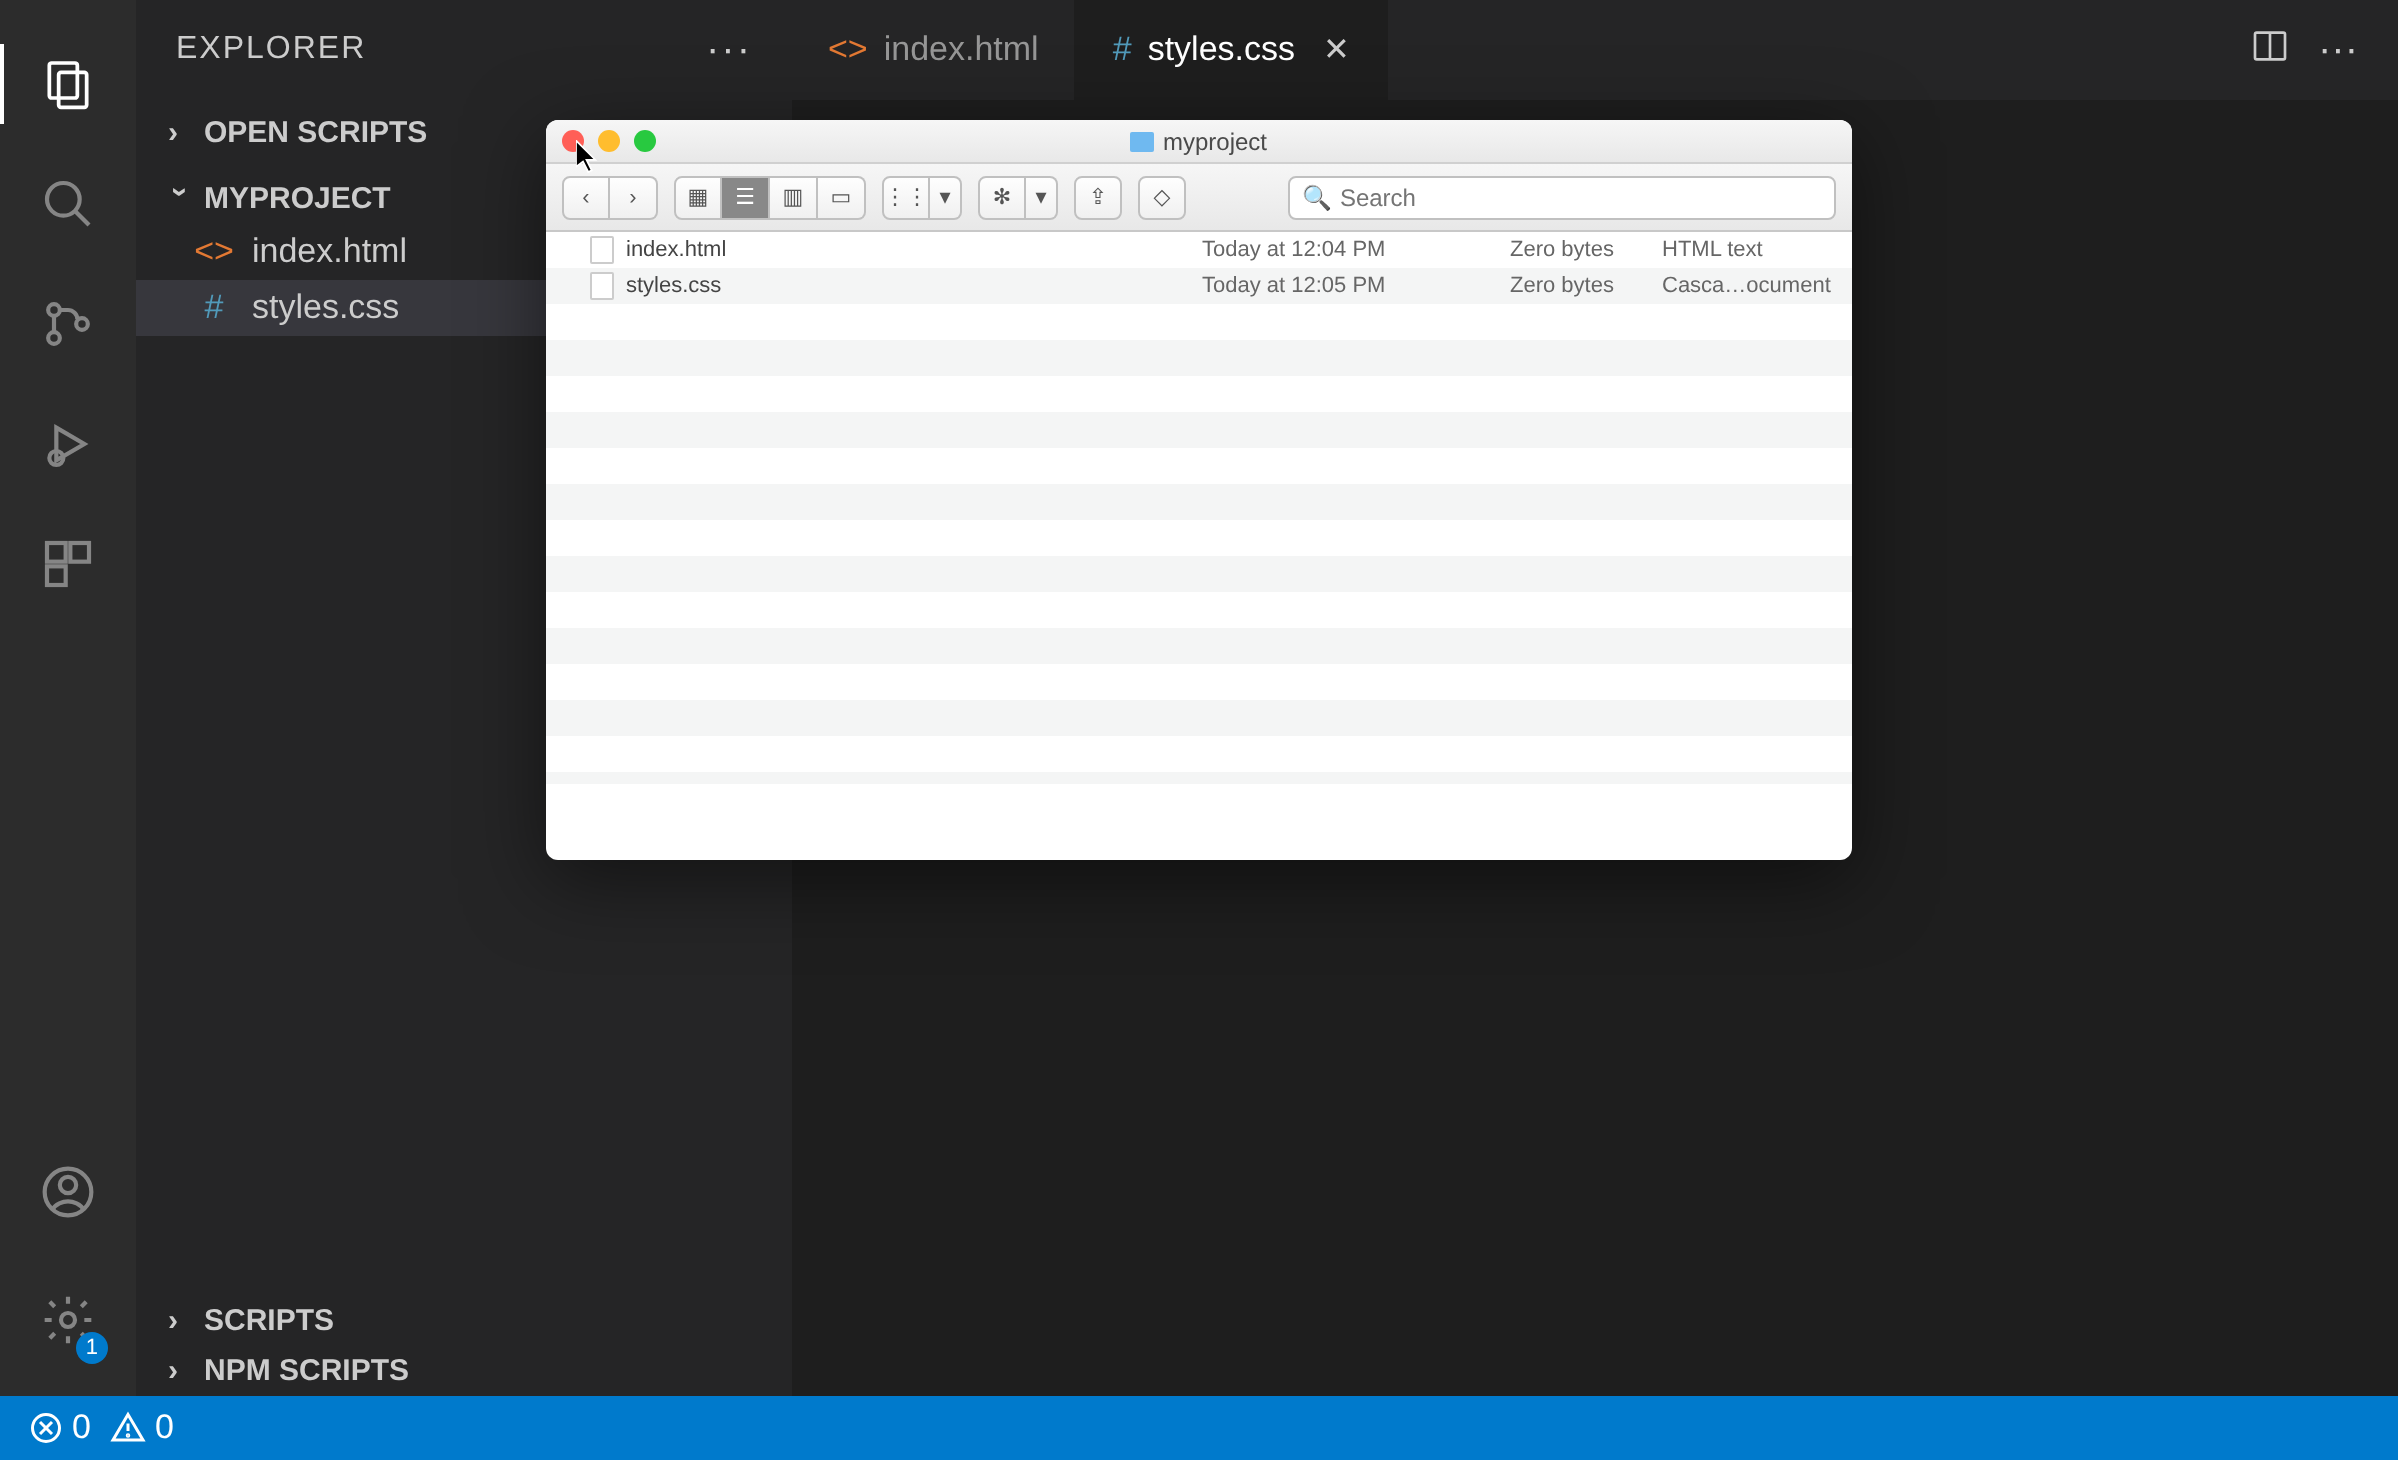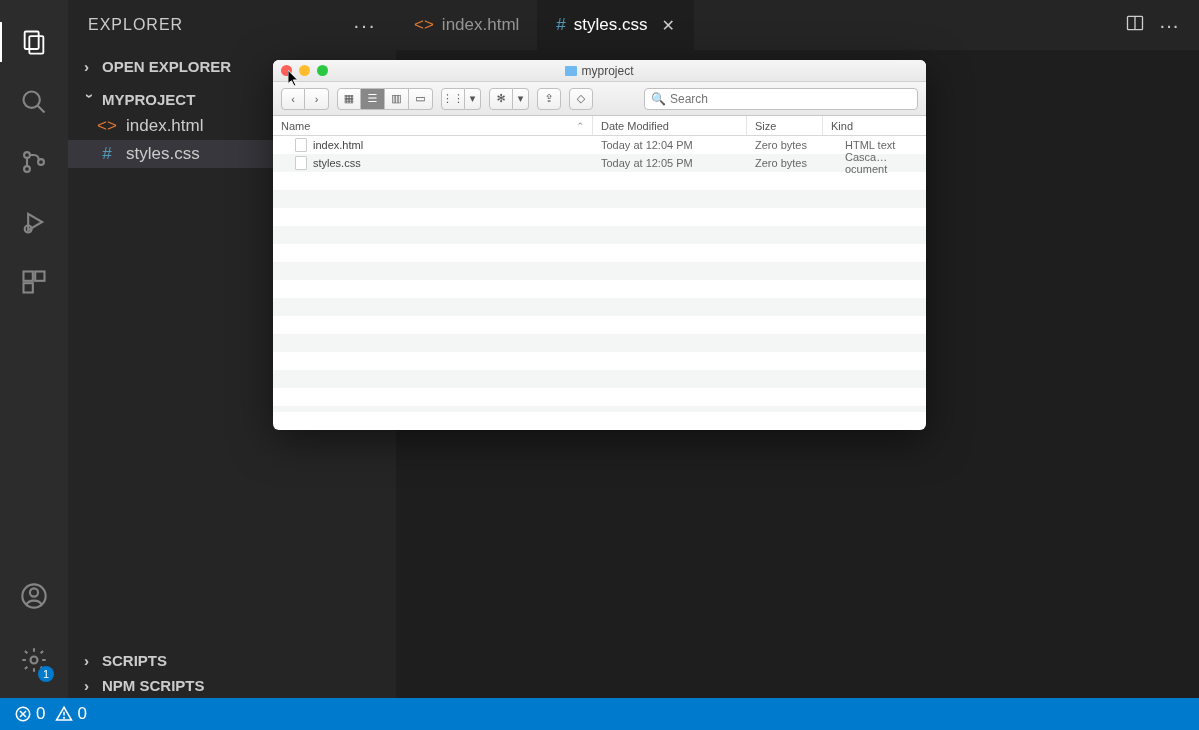--- a/index.html
+++ b/index.html
@@ -225,21 +225,21 @@
   .finder-list{background:#fff;}
   .finder-row{
     display:flex;
     font-size:11px;color:#444;
     height:18px;align-items:center;
   }
   .finder-row:nth-child(even){background:#f4f5f5;}
   .fr-name{flex:0 0 320px;padding-left:22px;display:flex;align-items:center;gap:6px;}
   .fr-date{flex:0 0 154px;padding-left:8px;color:#666;}
   .fr-size{flex:0 0 76px;padding-left:8px;color:#666;}
-  .fr-kind{flex:1;padding-left:8px;color:#666;margin-left:14px;}
+  .fr-kind{flex:1;padding-left:8px;color:#666;}
   .file-glyph{width:12px;height:14px;background:#fff;border:1px solid #ccc;border-radius:1px;display:inline-block;}
   .striped-rows{height:240px;background:repeating-linear-gradient(#fff 0 18px,#f4f5f5 18px 36px);}
 
   .cursor{
     position:absolute;top:70px;left:288px;
     width:14px;height:18px;
     pointer-events:none;
     z-index:100;
   }
 </style>
@@ -298,21 +298,21 @@
 </div>
 
 <div class="sidebar">
   <div class="sidebar-header">
     <span>EXPLORER</span>
     <span class="dots">···</span>
   </div>
   <div class="section">
     <div class="section-title">
       <span class="chev">›</span>
-      <span>OPEN EXPLORER</span>
+      <span>OPEN SCRIPTS</span>
     </div>
   </div>
   <div class="section">
     <div class="section-title">
       <span class="chev" style="transform:rotate(90deg);display:inline-block;">›</span>
       <span>MYPROJECT</span>
     </div>
     <div class="tree-item">
       <span class="file-icon" style="color:#e37933;">&lt;&gt;</span>
       <span>index.html</span>
@@ -409,29 +409,20 @@
       <div class="tb-btn">✻</div>
       <div class="tb-btn" style="width:16px;">▾</div>
     </div>
     <div class="tb-btn solo">⇪</div>
     <div class="tb-btn solo">◇</div>
     <div class="tb-search">
       <span class="mag">🔍</span>
       <input type="text" placeholder="Search" style="">
     </div>
   </div>
-  <div class="finder-header">
-    <div class="fh-col fh-name">
-      <span>Name</span>
-      <span class="fh-sort">⌃</span>
-    </div>
-    <div class="fh-col fh-date">Date Modified</div>
-    <div class="fh-col fh-size">Size</div>
-    <div class="fh-col fh-kind">Kind</div>
-  </div>
   <div class="finder-list">
     <div class="finder-row">
       <div class="fr-name">
           <span class="file-glyph"></span>
           <span>index.html</span>
         </div>
       <div class="fr-date">Today at 12:04 PM</div>
       <div class="fr-size">Zero bytes</div>
       <div class="fr-kind">HTML text</div>
     </div>

